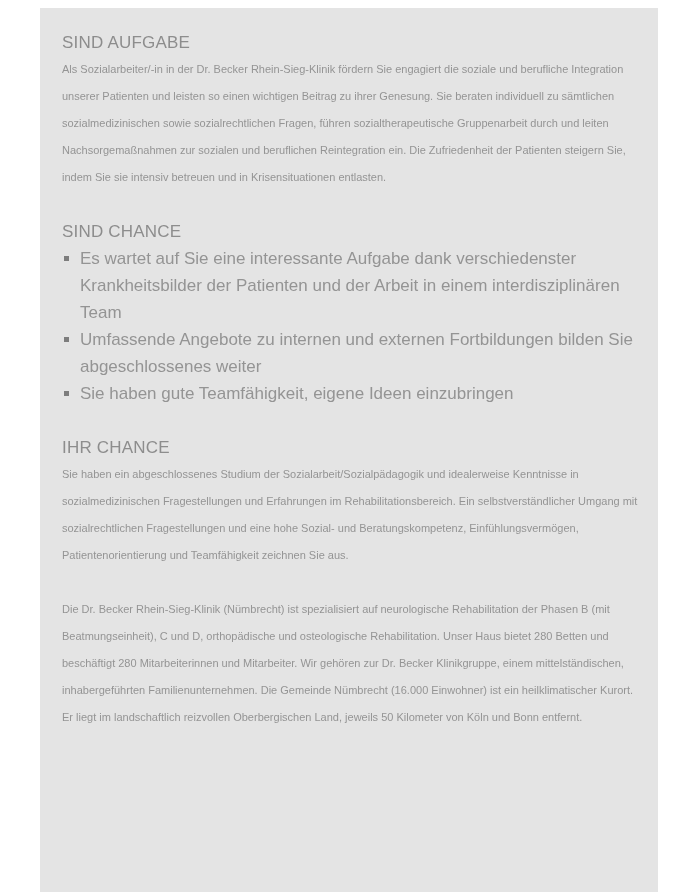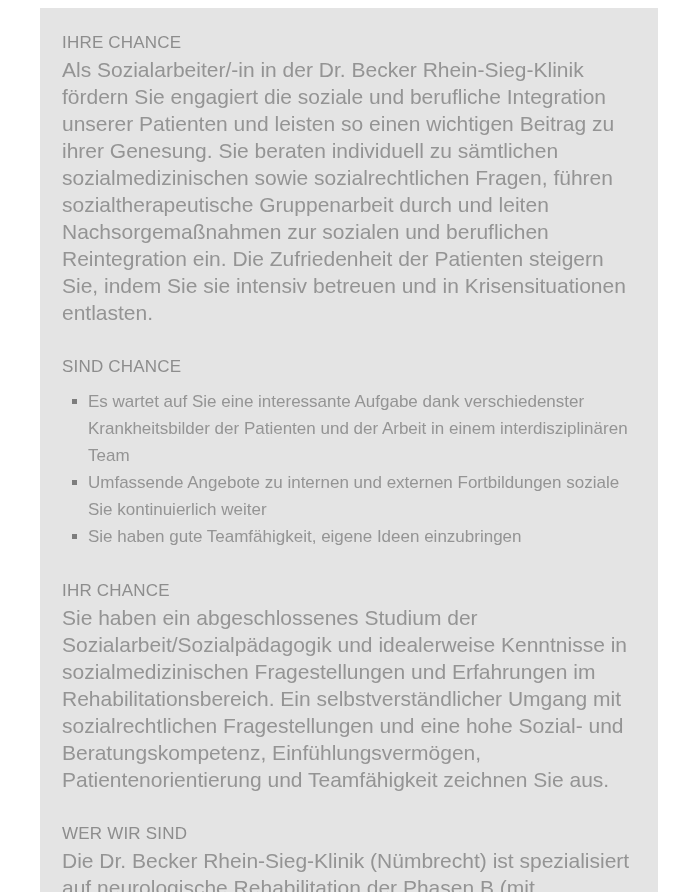--- a/index.html
+++ b/index.html
@@ -31,26 +31,26 @@
     margin:0 0 27px 0;
   }
   .section:last-child{ margin-bottom:0; }
   .heading{
     font-size:17px;
     line-height:27px;
     color:var(--heading);
     letter-spacing:0.2px;
   }
   .para{
-    font-size:21px;
+    font-size:11px;
     line-height:27px;
     color:var(--text);
   }
   ul.bullets{
-    margin:8px;
+    margin:0;
     padding:0;
     list-style:none;
   }
   ul.bullets li{
     display:flex;
     align-items:flex-start;
     font-size:17px;
     line-height:27px;
     color:var(--text);
   }
@@ -64,42 +64,41 @@
   ul.bullets .item-text{
     flex:1 1 auto;
   }
 </style>
 </head>
 <body>
 
 <div class="panel">
   <div>
       <div class="section">
-        <div class="heading">IHRE CHANCE</div>
+        <div class="heading">SIND AUFGABE</div>
         <div class="para">Als Sozialarbeiter/-in in der Dr. Becker Rhein-Sieg-Klinik fördern Sie engagiert die soziale und berufliche Integration unserer Patienten und leisten so einen wichtigen Beitrag zu ihrer Genesung. Sie beraten individuell zu sämtlichen sozialmedizinischen sowie sozialrechtlichen Fragen, führen sozialtherapeutische Gruppenarbeit durch und leiten Nachsorgemaßnahmen zur sozialen und beruflichen Reintegration ein. Die Zufriedenheit der Patienten steigern Sie, indem Sie sie intensiv betreuen und in Krisensituationen entlasten.</div>
       </div>
       <div class="section">
         <div class="heading">SIND CHANCE</div>
         <ul class="bullets">
           <li>
             <span class="bullet"></span>
             <span class="item-text">Es wartet auf Sie eine interessante Aufgabe dank verschiedenster Krankheitsbilder der Patienten und der Arbeit in einem interdisziplinären Team</span>
           </li>
           <li>
             <span class="bullet"></span>
-            <span class="item-text">Umfassende Angebote zu internen und externen Fortbildungen soziale Sie kontinuierlich weiter</span>
+            <span class="item-text">Umfassende Angebote zu internen und externen Fortbildungen bilden Sie abgeschlossenes weiter</span>
           </li>
           <li>
             <span class="bullet"></span>
             <span class="item-text">Sie haben gute Teamfähigkeit, eigene Ideen einzubringen</span>
           </li>
         </ul>
       </div>
       <div class="section">
         <div class="heading">IHR CHANCE</div>
         <div class="para">Sie haben ein abgeschlossenes Studium der Sozialarbeit/Sozialpädagogik und idealerweise Kenntnisse in sozialmedizinischen Fragestellungen und Erfahrungen im Rehabilitationsbereich. Ein selbstverständlicher Umgang mit sozialrechtlichen Fragestellungen und eine hohe Sozial- und Beratungskompetenz, Einfühlungsvermögen, Patientenorientierung und Teamfähigkeit zeichnen Sie aus.</div>
       </div>
       <div class="section">
-        <div class="heading">WER WIR SIND</div>
         <div class="para">Die Dr. Becker Rhein-Sieg-Klinik (Nümbrecht) ist spezialisiert auf neurologische Rehabilitation der Phasen B (mit Beatmungseinheit), C und D, orthopädische und osteologische Rehabilitation. Unser Haus bietet 280 Betten und beschäftigt 280 Mitarbeiterinnen und Mitarbeiter. Wir gehören zur Dr. Becker Klinikgruppe, einem mittelständischen, inhabergeführten Familienunternehmen. Die Gemeinde Nümbrecht (16.000 Einwohner) ist ein heilklimatischer Kurort. Er liegt im landschaftlich reizvollen Oberbergischen Land, jeweils 50 Kilometer von Köln und Bonn entfernt.</div>
       </div>
     </div>
 </div>
 
 </body></html>

